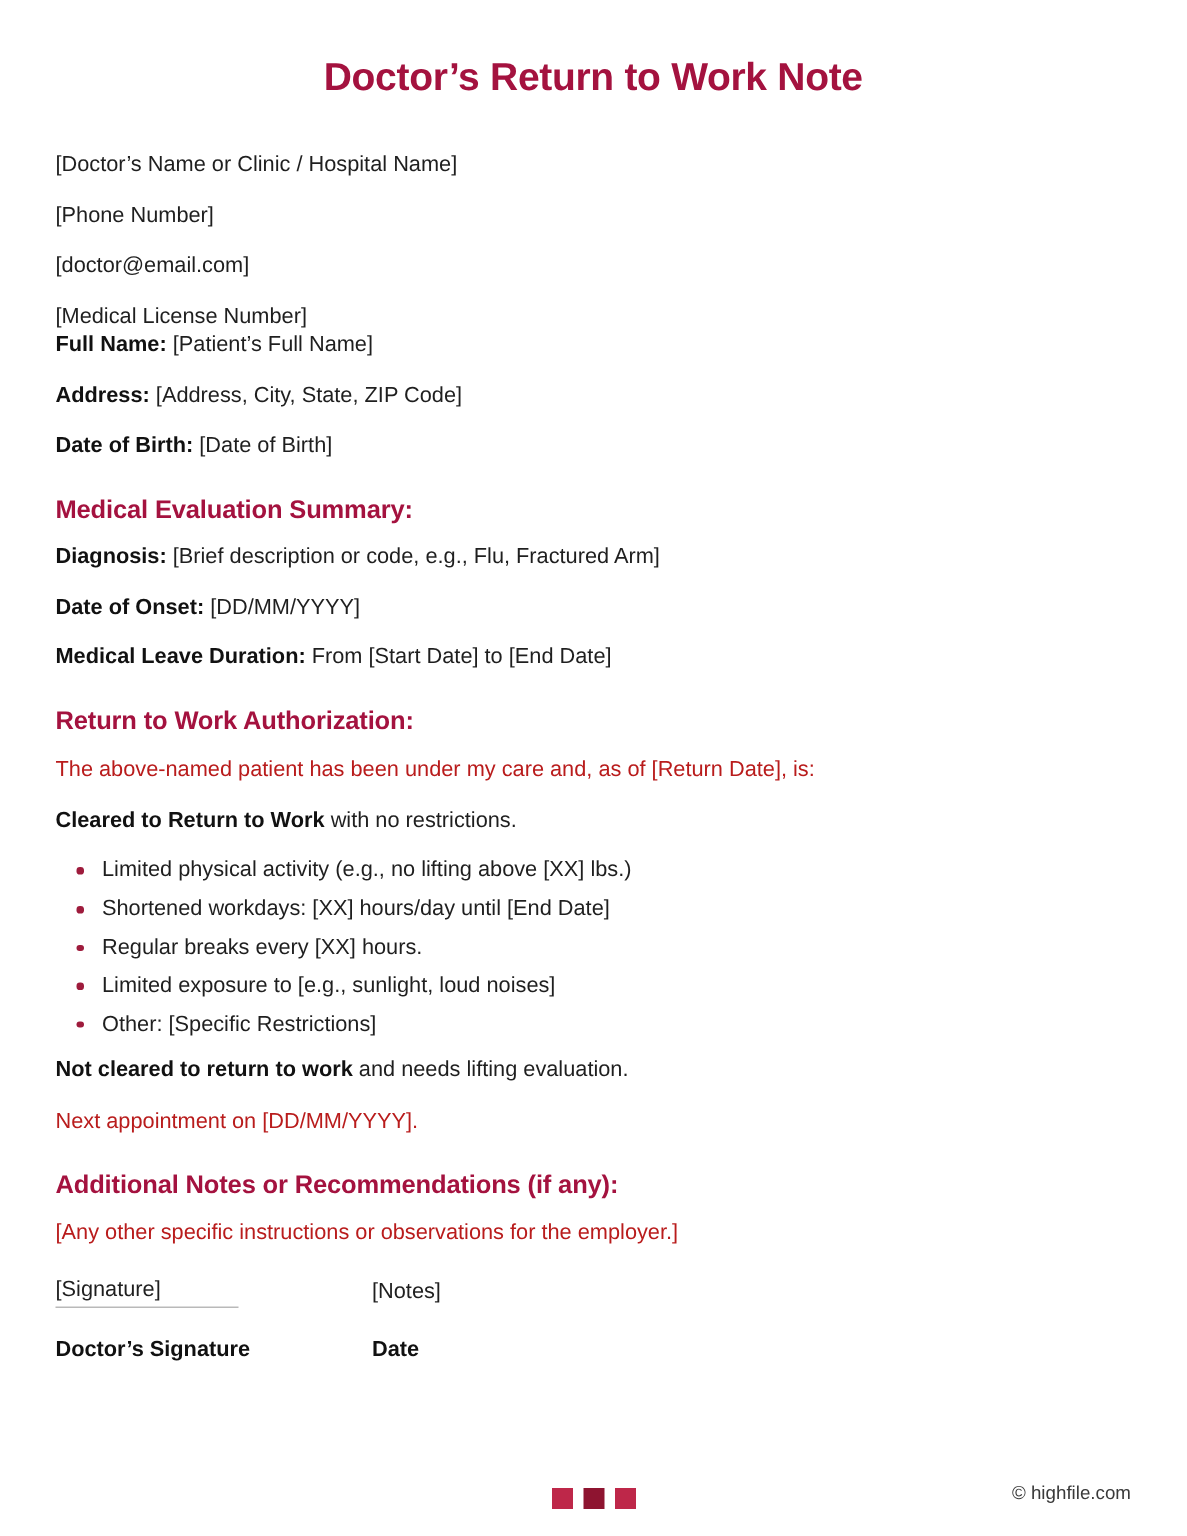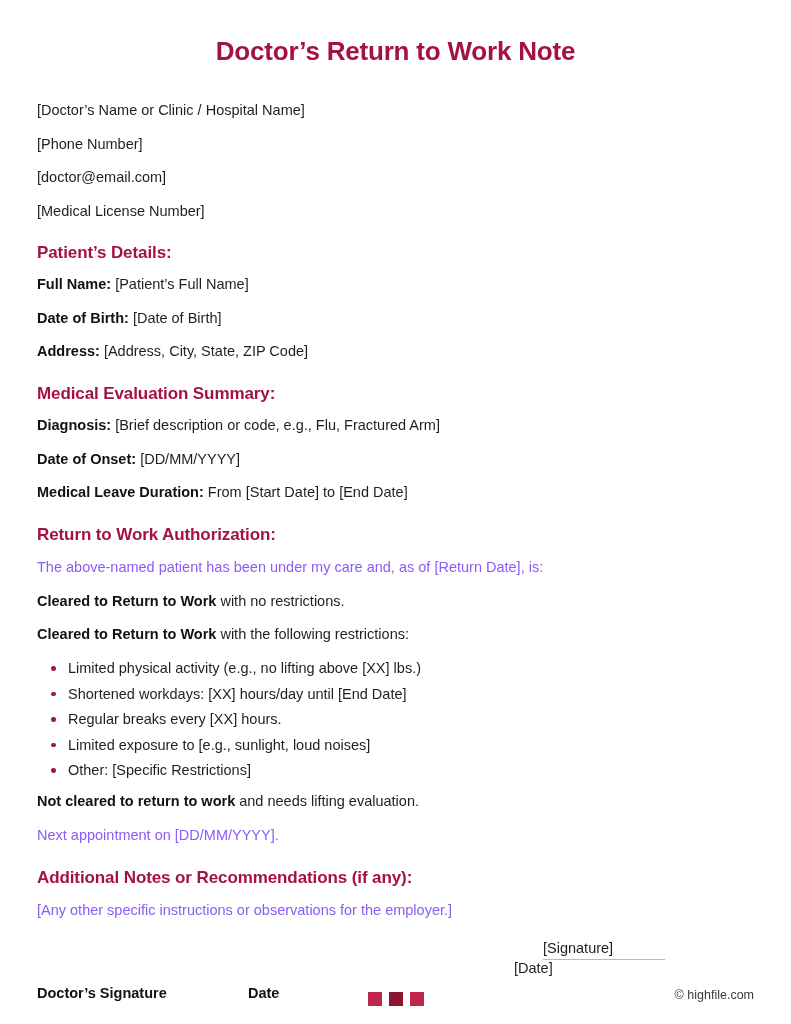--- a/index.html
+++ b/index.html
@@ -67,21 +67,21 @@
 
   .fieldline b, .lbl {
     font-weight: bold;
     color: #111111;
   }
 
   .para {
     font-size: 14.5px;
     line-height: 1.4;
     margin-bottom: 15px;
-    color: #8b5cf6;
+    color: #b91c1c;
   }
 
   
   .restrictions {
     list-style: none;
     margin: 4px 0 12px 0;
     padding: 0;
   }
 
   .restrictions li {
@@ -105,21 +105,20 @@
   }
 
   
   .sig-block {
     margin-top: 20px;
   }
 
   .sig-row {
     display: flex;
     align-items: flex-end;
-    flex-direction: column;
   }
 
   .sig-col-sign {
     width: 211px;
   }
 
   .sig-col-date {
     width: 240px;
   }
 
@@ -129,21 +128,21 @@
     padding-bottom: 3px;
   }
 
   .sig-rule {
     border-bottom: 1.3px solid #b9b9b9;
     width: 122px;
   }
 
   .sig-caption-row {
     display: flex;
-    margin-top: 6px;
+    margin-top: 20px;
   }
 
   .sig-caption {
     font-size: 14.5px;
     font-weight: bold;
     color: #111111;
   }
 
   .cap-sign { width: 211px; }
   .cap-date { width: 240px; }
@@ -182,34 +181,33 @@
 
   <div class="doc-title">Doctor’s Return to Work Note</div>
 
   <div class="header-block">
     <div class="line">[Doctor’s Name or Clinic / Hospital Name]</div>
     <div class="line">[Phone Number]</div>
     <div class="line">[doctor@email.com]</div>
     <div class="line">[Medical License Number]</div>
   </div>
 
-  <div class="section-heading">Patient’s Details:</div>
 
   <div class="fieldline">
     <span class="lbl">Full Name:</span>
     <span>[Patient’s Full Name]</span>
   </div>
   <div class="fieldline">
+    <span class="lbl">Address:</span>
+    <span>[Address, City, State, ZIP Code]</span>
+  </div>
+  <div class="fieldline">
     <span class="lbl">Date of Birth:</span>
     <span>[Date of Birth]</span>
   </div>
-  <div class="fieldline">
-    <span class="lbl">Address:</span>
-    <span>[Address, City, State, ZIP Code]</span>
-  </div>
 
   <div class="section-heading">Medical Evaluation Summary:</div>
 
   <div class="fieldline">
     <span class="lbl">Diagnosis:</span>
     <span>[Brief description or code, e.g., Flu, Fractured Arm]</span>
   </div>
   <div class="fieldline">
     <span class="lbl">Date of Onset:</span>
     <span>[DD/MM/YYYY]</span>
@@ -220,23 +218,20 @@
   </div>
 
   <div class="section-heading">Return to Work Authorization:</div>
 
   <div class="para">The above-named patient has been under my care and, as of [Return Date], is:</div>
 
   <div class="fieldline">
     <span class="lbl">Cleared to Return to Work</span><span> with no restrictions.</span>
   </div>
 
-  <div class="fieldline">
-    <span class="lbl">Cleared to Return to Work</span><span> with the following restrictions:</span>
-  </div>
 
   <ul class="restrictions">
     <li>
       <span class="bullet"></span>
       <span>Limited physical activity (e.g., no lifting above [XX] lbs.)</span>
     </li>
     <li>
       <span class="bullet"></span>
       <span>Shortened workdays: [XX] hours/day until [End Date]</span>
     </li>
@@ -264,21 +259,21 @@
 
   <div class="para">[Any other specific instructions or observations for the employer.]</div>
 
   <div class="sig-block">
     <div class="sig-row">
       <div class="sig-col-sign">
         <div class="sig-value">[Signature]</div>
         <div class="sig-rule"></div>
       </div>
       <div class="sig-col-date">
-        <div class="sig-value">[Date]</div>
+        <div class="sig-value">[Notes]</div>
       </div>
     </div>
     <div class="sig-caption-row">
       <div class="sig-caption cap-sign">Doctor’s Signature</div>
       <div class="sig-caption cap-date">Date</div>
     </div>
   </div>
 
   <div class="footer-marks">
     <div class="mark"></div>

